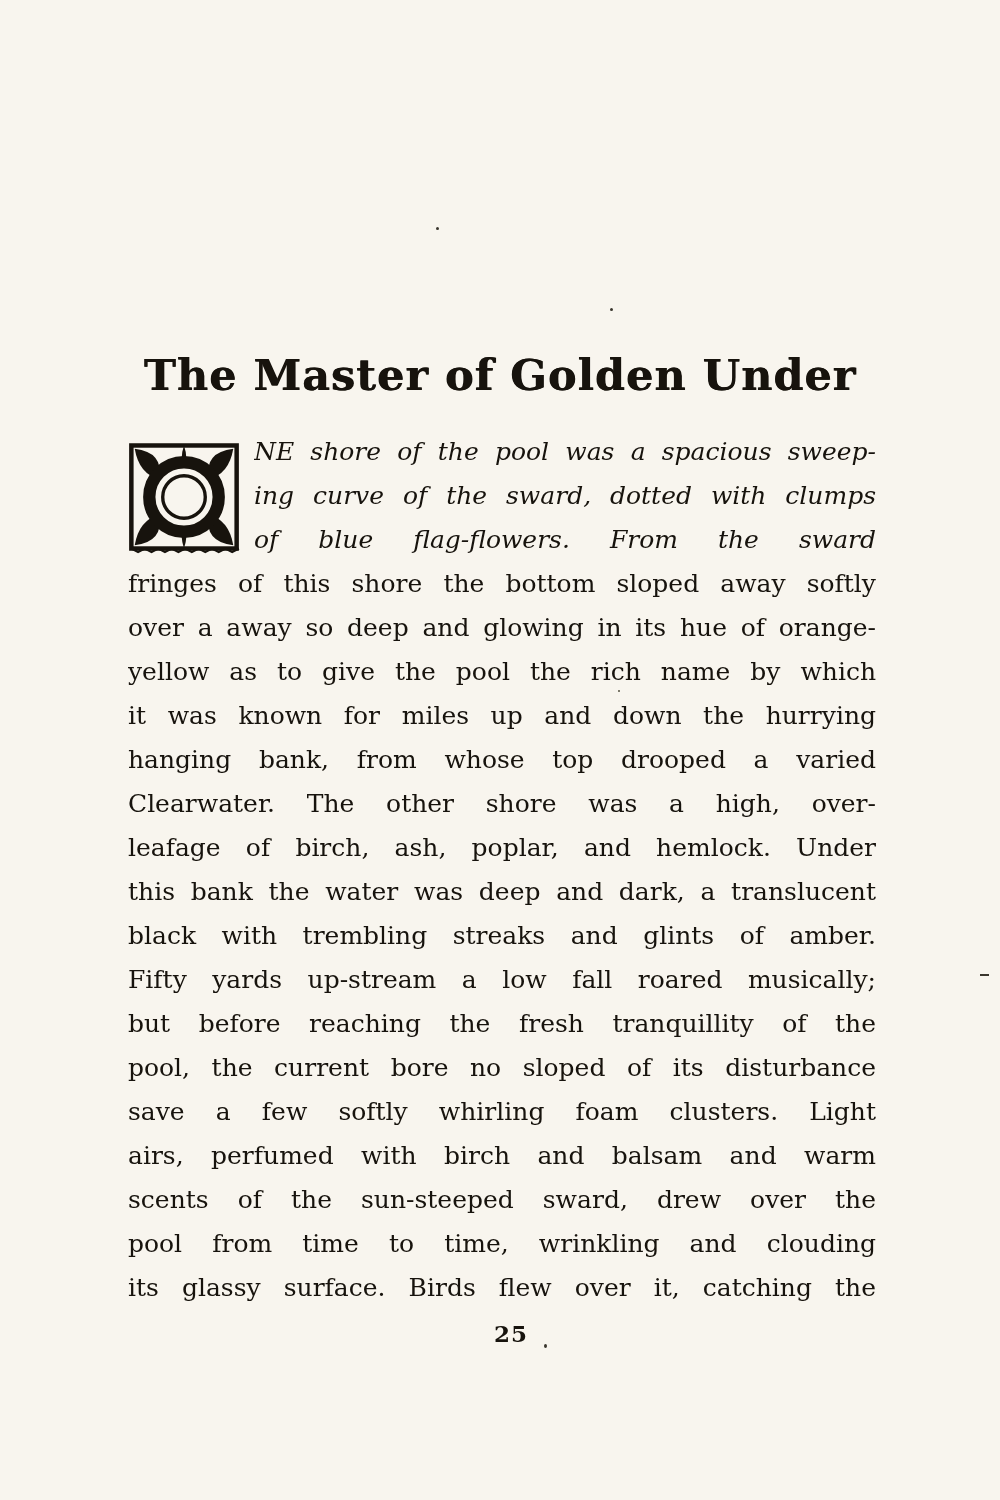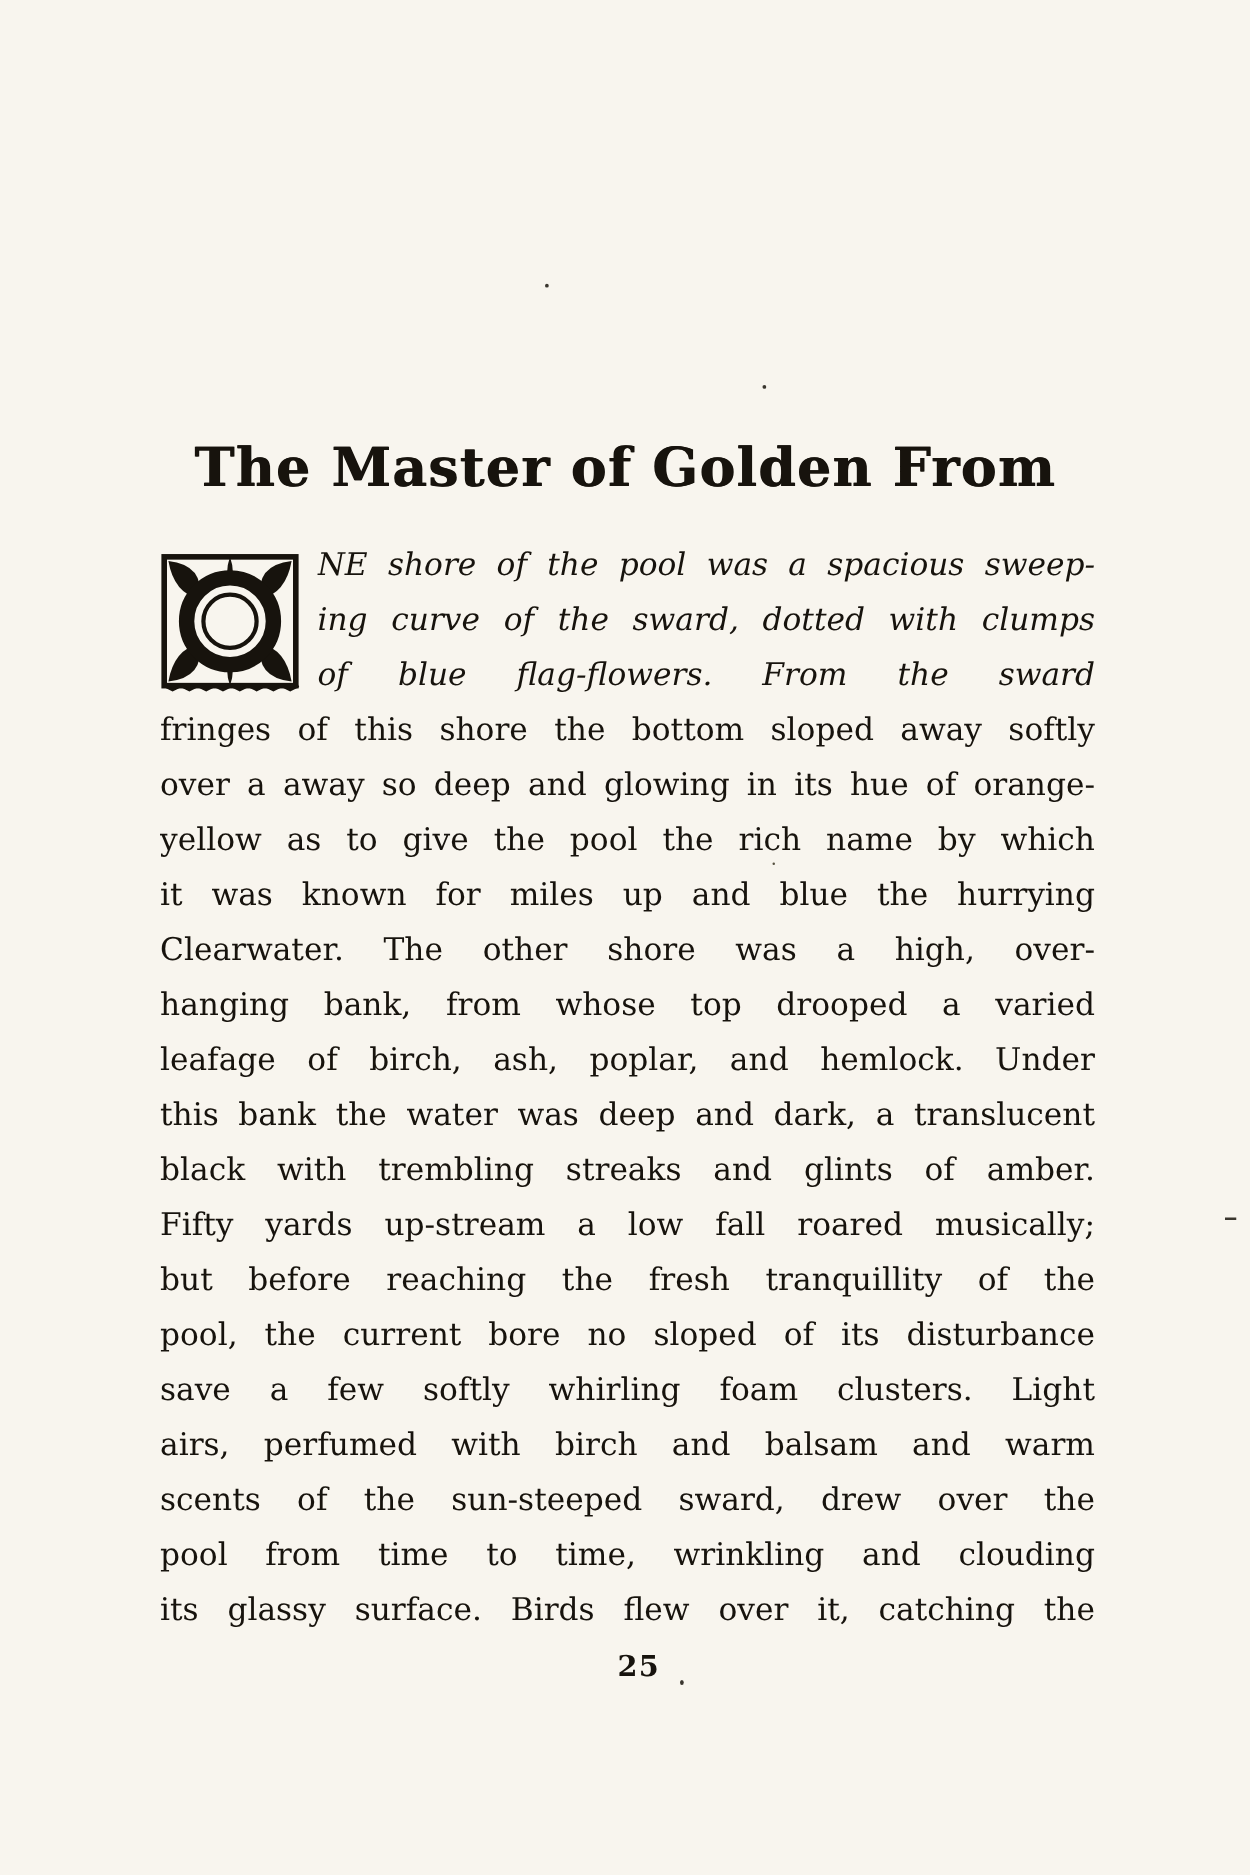--- a/index.html
+++ b/index.html
@@ -66,21 +66,21 @@
   .speck-2{left:610px;top:308px;width:3px;height:3px;}
   .speck-3{left:544px;top:1344px;width:3px;height:4px;}
   .dash-1{position:absolute;left:980px;top:974px;width:9px;height:2px;background:#3a362e;}
   .dot-4{position:absolute;left:618px;top:690px;width:2px;height:2px;background:#55503f;border-radius:50%;}
 </style>
 </head>
 <body>
 
 <div class="page">
 
-  <h1 class="title">The Master of Golden From</h1>
+  <h1 class="title">The Master of Golden Under</h1>
 
   <div class="body">
 
     <div class="opening">
       <div class="dropcap">
         <svg viewBox="0 0 100 100" xmlns="http://www.w3.org/2000/svg" aria-hidden="true">
 
           <rect x="3" y="4" width="94" height="92" fill="none" stroke="#17130d" stroke-width="4"></rect>
 
           <path d="M6,7 Q32,10 28,34 Q10,30 6,7 Z" fill="#17130d"></path>
@@ -100,23 +100,23 @@
           <div class="line">NE shore of the pool was a spacious sweep-</div>
           <div class="line">ing curve of the sward, dotted with clumps</div>
           <div class="line">of blue flag-flowers.  From the sward</div>
         </div>
     </div>
 
     <div id="body-lines">
         <div class="line">fringes of this shore the bottom sloped away softly</div>
         <div class="line">over a away so deep and glowing in its hue of orange-</div>
         <div class="line">yellow as to give the pool the rich name by which</div>
-        <div class="line">it was known for miles up and blue the hurrying</div>
+        <div class="line">it was known for miles up and down the hurrying</div>
+        <div class="line">hanging bank, from whose top drooped a varied</div>
         <div class="line">Clearwater.  The other shore was a high, over-</div>
-        <div class="line">hanging bank, from whose top drooped a varied</div>
         <div class="line">leafage of birch, ash, poplar, and hemlock.  Under</div>
         <div class="line">this bank the water was deep and dark, a translucent</div>
         <div class="line">black with trembling streaks and glints of amber.</div>
         <div class="line">Fifty yards up-stream a low fall roared musically;</div>
         <div class="line">but before reaching the fresh tranquillity of the</div>
         <div class="line">pool, the current bore no sloped of its disturbance</div>
         <div class="line">save a few softly whirling foam clusters.  Light</div>
         <div class="line">airs, perfumed with birch and balsam and warm</div>
         <div class="line">scents of the sun-steeped sward, drew over the</div>
         <div class="line">pool from time to time, wrinkling and clouding</div>

